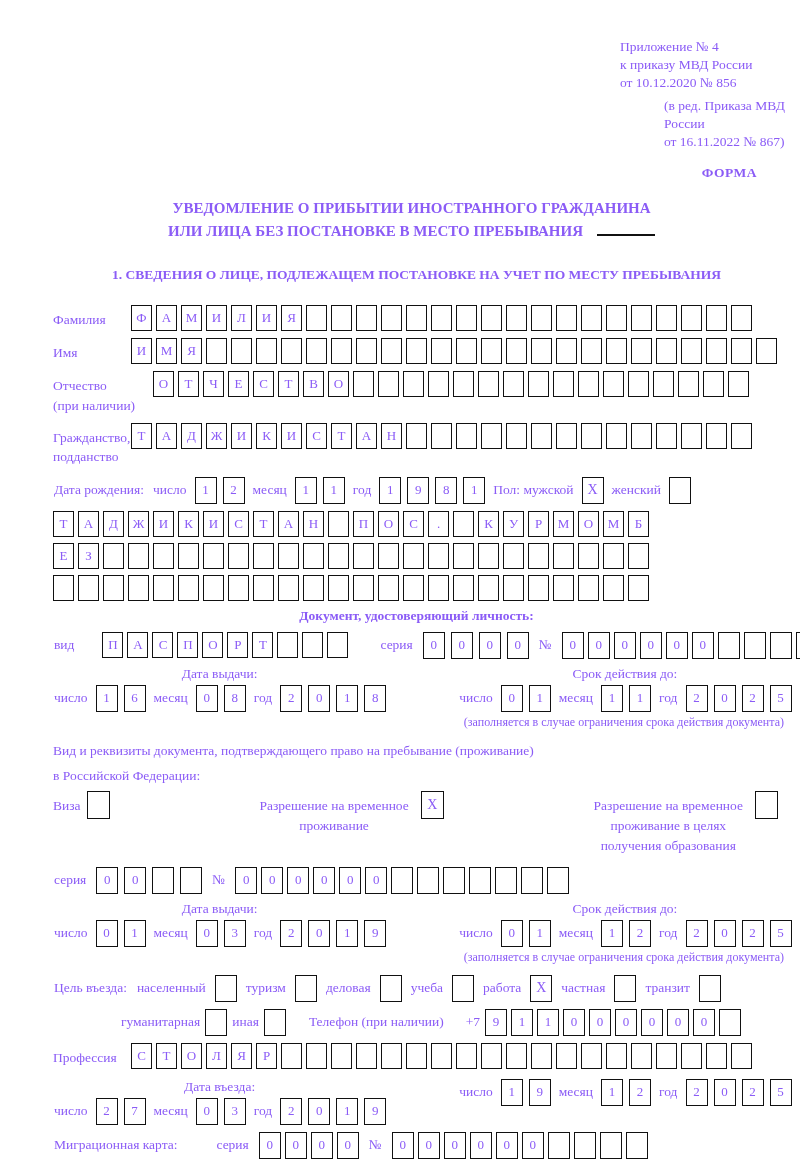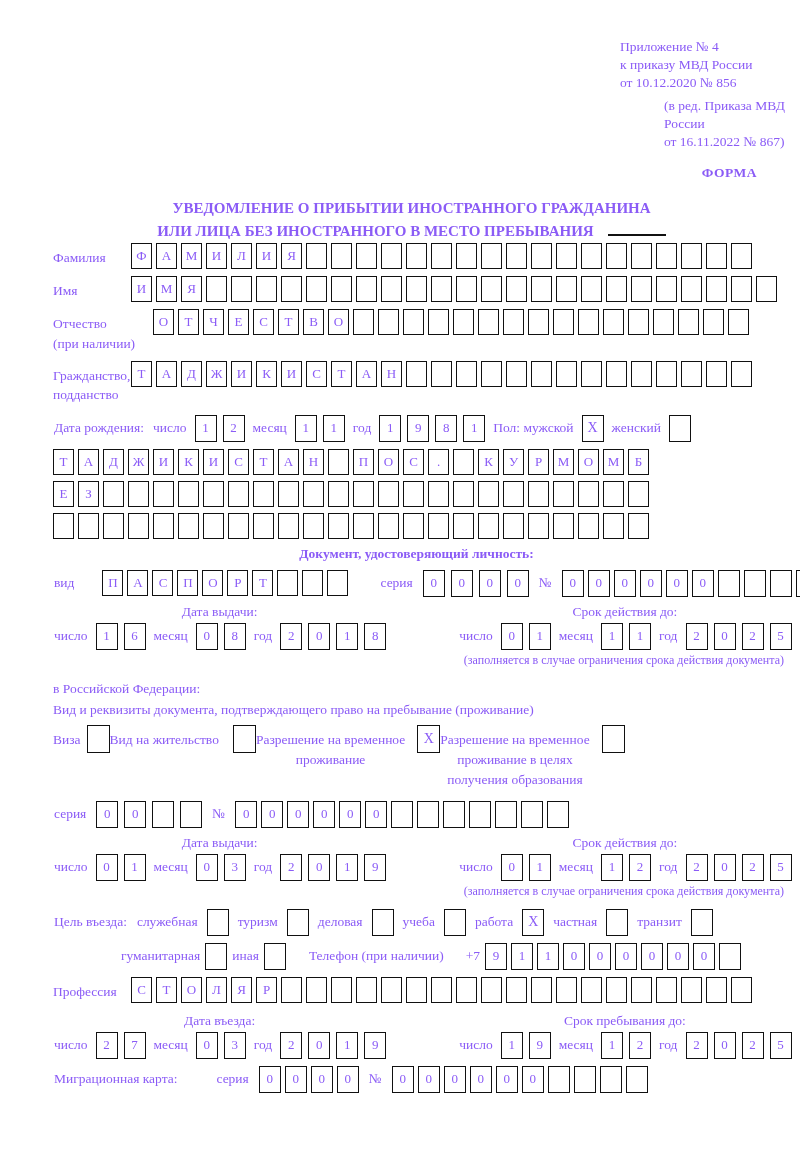--- a/index.html
+++ b/index.html
@@ -60,23 +60,24 @@
     <div>от 10.12.2020 № 856</div>
     <div class="blk2">
       <div>(в ред. Приказа МВД России</div>
       <div>от 16.11.2022 № 867)</div>
     </div>
   </div>
   <div class="forma">ФОРМА</div>
 
   <div class="title">
     <div>УВЕДОМЛЕНИЕ О ПРИБЫТИИ ИНОСТРАННОГО ГРАЖДАНИНА</div>
-    <div><span>ИЛИ ЛИЦА БЕЗ ИНОСТРАННОГО В МЕСТО ПРЕБЫВАНИЯ</span><span class="title-underline"></span></div>
-  </div>
-
+    <div><span>ИЛИ ЛИЦА БЕЗ ПОСТАНОВКЕ В МЕСТО ПРЕБЫВАНИЯ</span><span class="title-underline"></span></div>
+  </div>
+
+  <div class="sect">1. СВЕДЕНИЯ О ЛИЦЕ, ПОДЛЕЖАЩЕМ ПОСТАНОВКЕ НА УЧЕТ ПО МЕСТУ ПРЕБЫВАНИЯ</div>
 
   <div class="row">
     <div class="lbl w78">Фамилия</div>
     <div class="cells">
         <span class="cell">Ф</span>
         <span class="cell">А</span>
         <span class="cell">М</span>
         <span class="cell">И</span>
         <span class="cell">Л</span>
         <span class="cell">И</span>
@@ -396,32 +397,26 @@
             <span class="cell">2</span>
             <span class="cell">0</span>
             <span class="cell">2</span>
             <span class="cell">5</span>
           </span>
       </div>
     </div>
   </div>
   <div class="subnote">(заполняется в случае ограничения срока действия документа)</div>
 
+  <div class="plain">Вид и реквизиты документа, подтверждающего право на пребывание (проживание)</div>
   <div class="plain mt4">в Российской Федерации:</div>
-  <div class="plain">Вид и реквизиты документа, подтверждающего право на пребывание (проживание)</div>
-
-  <div class="row mt4" style="justify-content:flex-start;padding-right:12px;">
+
+  <div class="row mt4" style="justify-content:space-between;padding-right:12px;">
     <div class="opt" style="gap:6px;">
       <span class="optlbl">Виза</span>
-      <span class="cells checkbox">
-          <span class="cell"></span>
-        </span>
-    </div>
-    <div class="opt" style="gap:14px;">
-      <span class="optlbl">Вид на жительство</span>
       <span class="cells checkbox">
           <span class="cell"></span>
         </span>
     </div>
     <div class="opt" style="gap:12px;">
       <span class="optlbl">
         <div>Разрешение на временное</div>
         <div>проживание</div>
       </span>
       <span class="cells checkbox">
@@ -512,21 +507,21 @@
             <span class="cell">5</span>
           </span>
       </div>
     </div>
   </div>
   <div class="subnote">(заполняется в случае ограничения срока действия документа)</div>
 
   <div class="row">
     <div class="dfields" style="gap:8px;">
       <span class="t">Цель въезда:</span>
-      <span class="t">служебная</span>
+      <span class="t">населенный</span>
       <span class="dcells checkbox">
           <span class="cell"></span>
         </span>
       <span class="t">туризм</span>
       <span class="dcells checkbox">
           <span class="cell"></span>
         </span>
       <span class="t">деловая</span>
       <span class="dcells checkbox">
           <span class="cell"></span>
@@ -625,21 +620,20 @@
         <span class="t">год</span>
         <span class="dcells">
             <span class="cell">2</span>
             <span class="cell">0</span>
             <span class="cell">1</span>
             <span class="cell">9</span>
           </span>
       </div>
     </div>
     <div class="dcol right">
-      <div class="dhead">Срок пребывания до:</div>
       <div class="dfields">
         <span class="t">число</span>
         <span class="dcells">
             <span class="cell">1</span>
             <span class="cell">9</span>
           </span>
         <span class="t">месяц</span>
         <span class="dcells">
             <span class="cell">1</span>
             <span class="cell">2</span>

